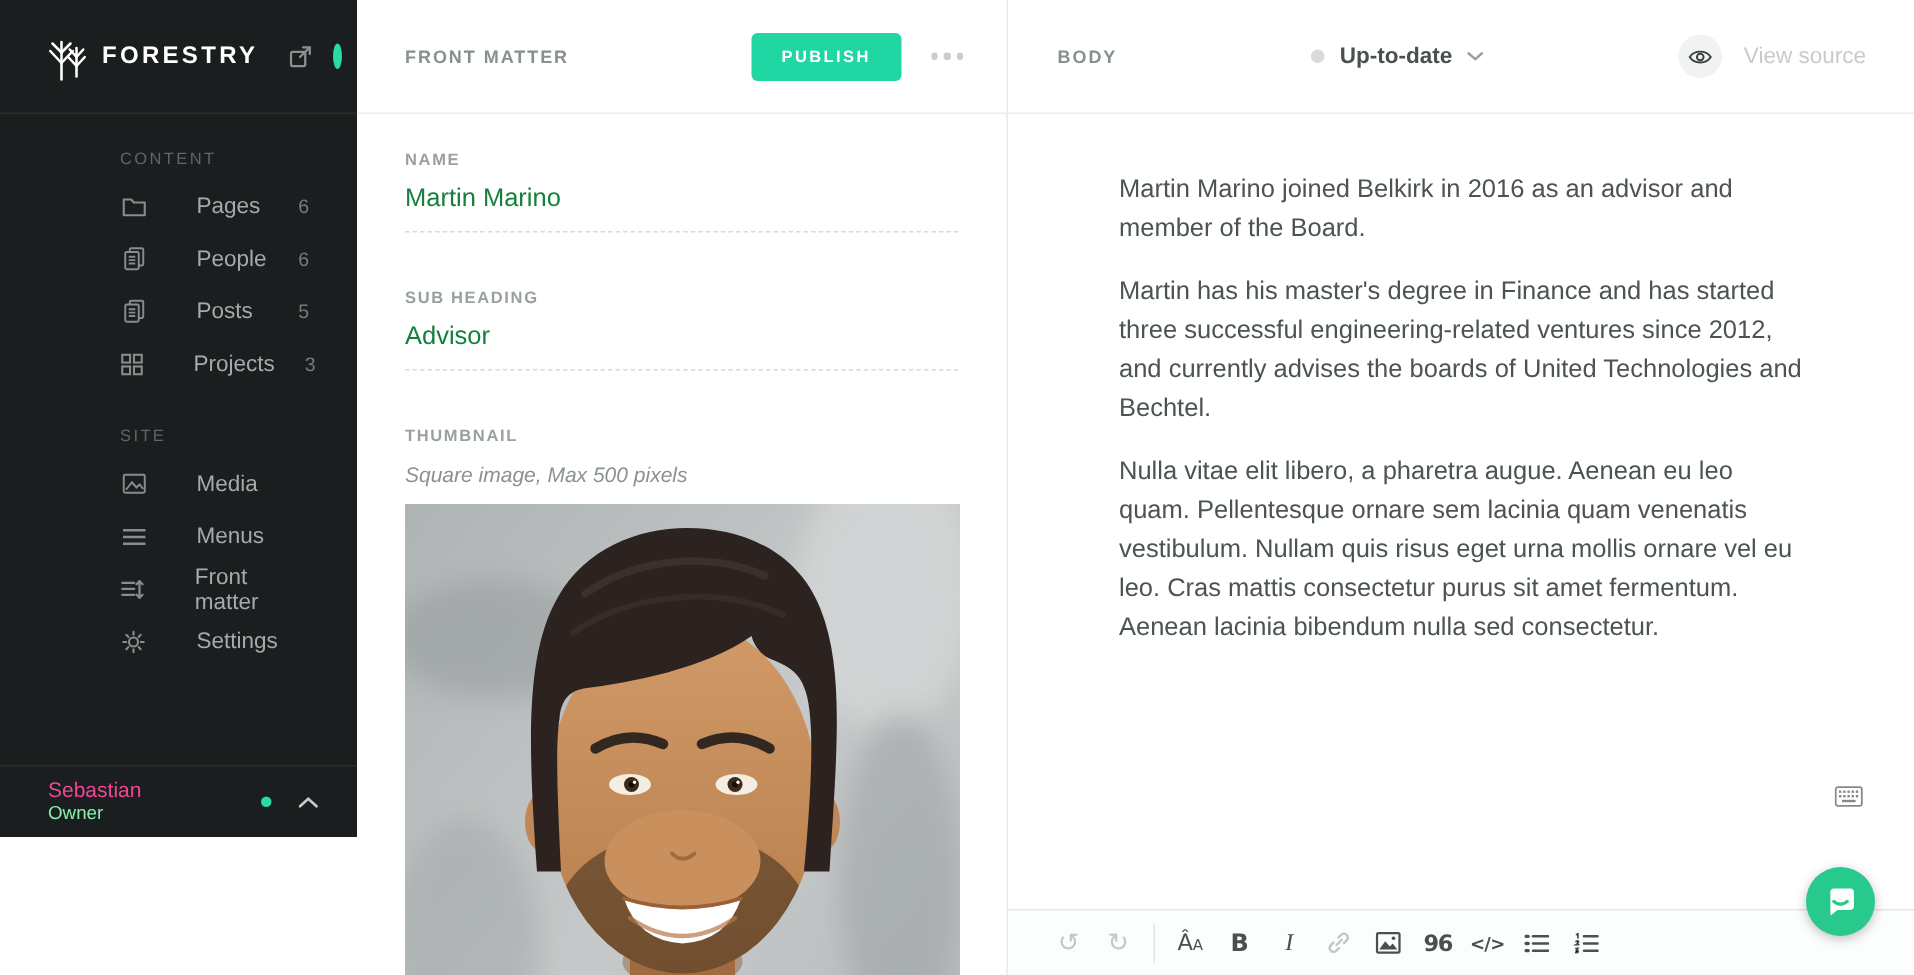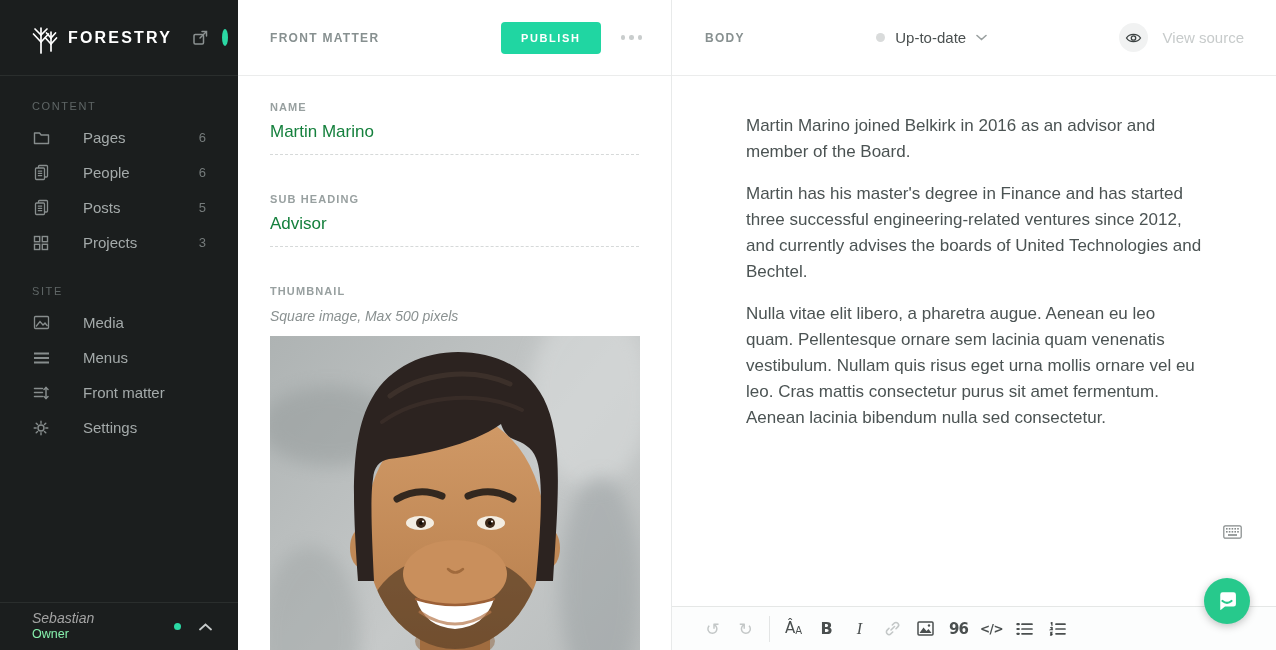--- a/index.html
+++ b/index.html
@@ -1,35 +1,35 @@
 <!DOCTYPE html>
 <html><head>
 <meta charset="utf-8">
 <style>
   * { margin:0; padding:0; box-sizing:border-box; }
   html,body { width:1276px; height:650px; overflow:hidden; }
   body { display:flex; font-family:"Liberation Sans", sans-serif; background:#fff; }
 
   
-  .sidebar { width:238px; min-width:238px; height:650px; background:#1b1e1e; display:flex; flex-direction:column; }
+  .sidebar { width:238px; min-width:238px; height:558px; background:#1b1e1e; display:flex; flex-direction:column; }
   .side-logo { height:76px; min-height:76px; display:flex; align-items:center; padding:0 24px 0 32px; border-bottom:1px solid #2a2e2d; }
   .brand-text { color:#ffffff; font-weight:700; font-size:16px; letter-spacing:2.2px; margin-left:10px; }
   .ext-link { margin-left:20px; display:flex; }
   .logo-ring { width:17px; height:17px; border:3px solid #2bd9a4; border-radius:50%; margin-left:14px; }
 
   .side-nav { flex:1; padding-top:24px; overflow:hidden; }
-  .nav-section { margin-bottom:25px; }
+  .nav-section { margin-bottom:25px;padding-left:48px; }
   .nav-label { padding:0 32px; font-size:11px; letter-spacing:1.6px; color:#5f6666; margin-bottom:8px; }
   .nav-item { display:flex; align-items:center; height:35px; padding:0 32px; color:#a4aaaa; font-size:15px; cursor:pointer;gap:20px; }
   .nav-item .nicon { width:18px; height:18px; margin-right:13px; display:flex; align-items:center; justify-content:center; }
   .nav-item .count { margin-left:auto; color:#757b7b; font-size:13px; }
 
   .side-user { height:48px; min-height:48px; border-top:1px solid #2a2e2d; display:flex; align-items:center; padding:0 26px 0 32px; }
   .user-meta { line-height:1.25; }
-  .user-name { font-size:14px; color:#a3a3a3;font-style:italic; }
+  .user-name { font-size:14px; color:#ec4899; }
   .user-role { font-size:12.5px; color:#86efac; }
   .online-dot { width:7px; height:7px; border-radius:50%; background:#2bd9a4; margin-left:auto; margin-right:18px; }
 
   
   .panel-header { height:76px; min-height:76px; border-bottom:1px solid #ebecec; display:flex; align-items:center; }
   .panel-title { font-size:12px; letter-spacing:1.3px; color:#879090; font-weight:700; }
 
   
   .fm-panel { width:434px; min-width:434px; background:#fff; border-right:1px solid #e8eaea; display:flex; flex-direction:column; height:650px; }
   .fm-panel .panel-header { padding:0 27px 0 32px; }
@@ -42,21 +42,21 @@
   .field-label { font-size:11px; letter-spacing:1.1px; color:#98a0a0; font-weight:700; }
   .field-value { font-size:17px; color:#15803d; margin-top:9px; padding-bottom:12px; border-bottom:1px dashed #d6d9d9; }
   .field-hint { font-size:14px; font-style:italic; color:#8a9191; margin-top:11px; }
   .thumb-field { margin-bottom:0; }
   .thumb-photo { margin-top:12px; width:370px; height:440px; overflow:hidden; }
 
   
   .body-panel { flex:1; background:#fff; display:flex; flex-direction:column; height:650px; position:relative; }
   .body-panel .panel-header { padding:0 32px 0 33px; }
   .status-zone { flex:1; display:flex; align-items:center; justify-content:center; }
-  .status-chip { display:flex; align-items:center; gap:10px; cursor:pointer; }
+  .status-chip { display:flex; align-items:center; gap:10px; cursor:pointer;font-weight:bold; }
   .status-dot { width:9px; height:9px; border-radius:50%; background:#d9dbdb; }
   .status-text { font-size:15px; color:#4a5050; }
   .hdr-actions { display:flex; align-items:center; }
   .eye-btn { width:29px; height:29px; border-radius:50%; background:#f1f2f2; display:flex; align-items:center; justify-content:center; cursor:pointer; }
   .view-source { font-size:15px; color:#c7cbcb; margin-left:15px; cursor:pointer; }
 
   .editor-area { flex:1; padding:37px 70px 0 74px; overflow:hidden; position:relative; }
   .editor-area p { font-size:17px; line-height:26px; color:#4b5353; margin-bottom:16px; max-width:460px; }
   .kbd-hint { position:absolute; right:34px; bottom:63px; cursor:pointer; opacity:.85; }
 

